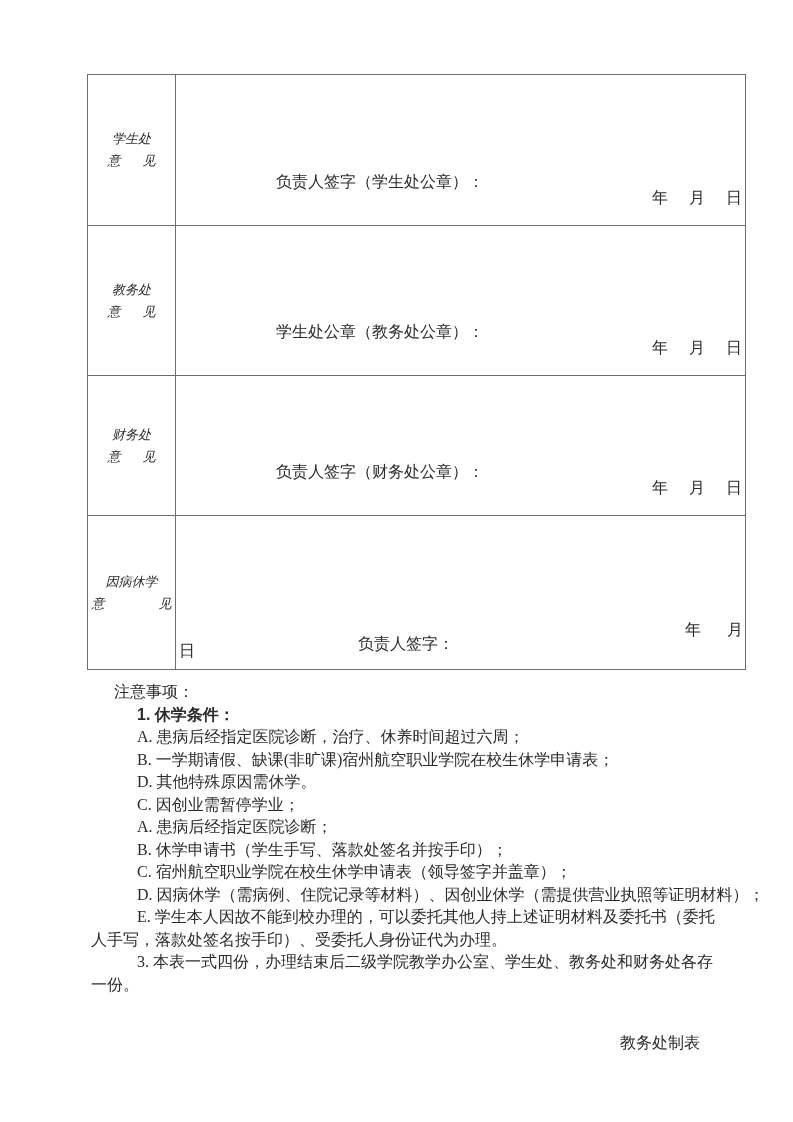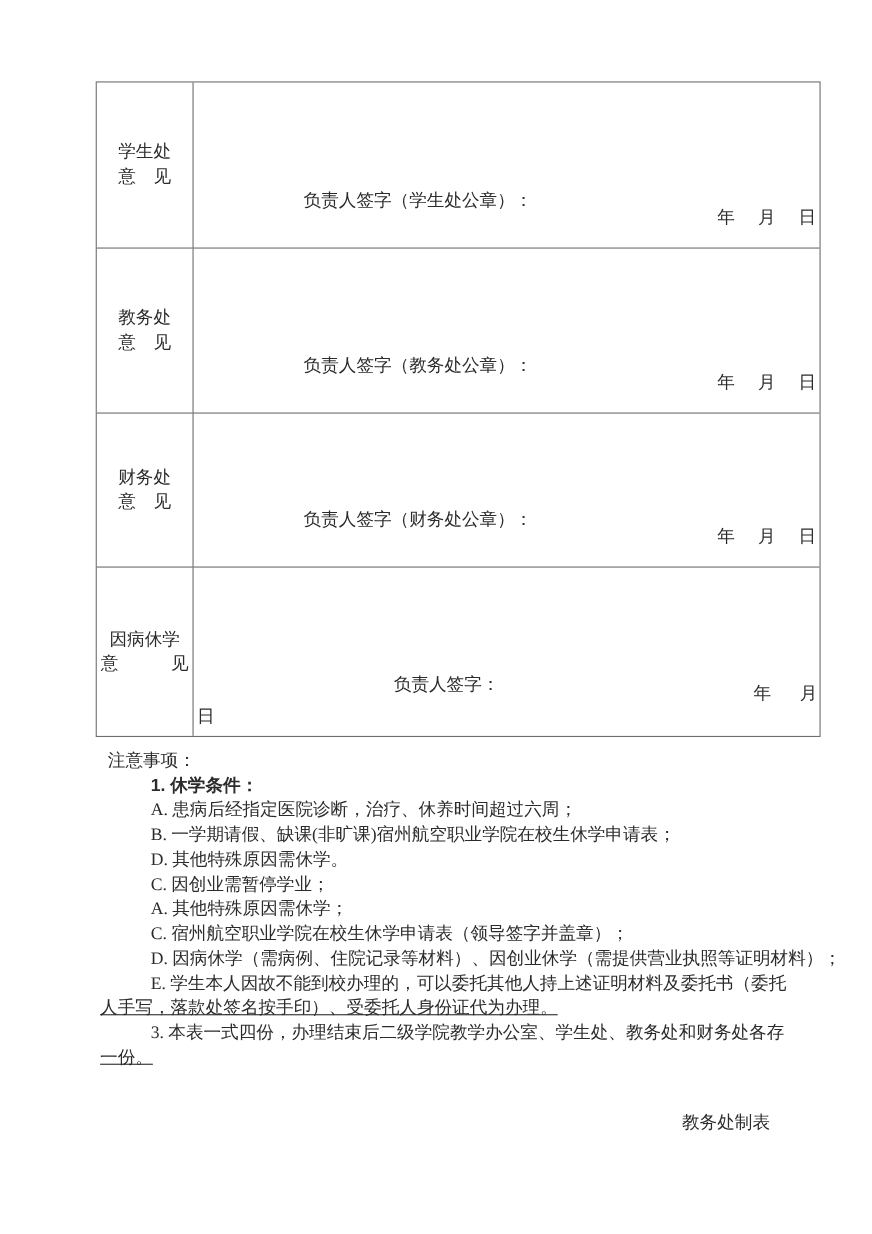--- a/index.html
+++ b/index.html
@@ -21,49 +21,49 @@
     display:grid;
     grid-template-columns:88px 1fr;
     grid-template-rows:151px 150px 140px 153px;
   }
   .dept-cell {
     border-right:1px solid #6e6e6e;
     display:flex; align-items:center; justify-content:center;
   }
   .rb { border-bottom:1px solid #6e6e6e; }
   .opinion-cell { position:relative; }
-  .label-block { font-size:16px; line-height:22px; text-align:center; }
+  .label-block { font-size:13px; line-height:22px; text-align:center;font-style:italic; }
   .label-block.w3 { width:48px; }
   .label-block.w5 { width:80px; }
   .char-justify { display:flex; justify-content:space-between; width:100%; }
 
   .sign-line {
     position:absolute; left:100px; bottom:32px;
     font-size:16px; white-space:nowrap;
   }
   .date-line {
     position:absolute; right:3px; bottom:16px;
     display:flex; gap:21px; font-size:16px; white-space:nowrap;
   }
   
-  .sign-line.r4 { left:182px; bottom:36px; }
+  .sign-line.r4 { left:182px; bottom:14px; }
   .date-line.r4 { right:2px; bottom:28px; gap:26px; }
   .day-wrap {
     position:absolute; left:3px; bottom:7px; font-size:16px;
   }
 
   
   .notes {
     position:absolute; left:91px; top:681px; width:655px;
     font-size:16px; line-height:22.5px;
   }
   .notes div { white-space:nowrap; }
-  .note-heading { padding-left:7px; }
+  .note-heading { padding-left:7px;margin-left:16px; }
   .nl { padding-left:46px; }
-  .nl.cont { padding-left:0;text-decoration:underline; }
+  .nl.cont { padding-left:0; }
   .nl.bold {
     font-weight:700;
     font-family:"Liberation Sans","DejaVu Sans",sans-serif;
   }
   .notes-footer { text-align:right; padding-right:46px;margin-top:36px; }
 </style>
 </head>
 <body>
 
 <div class="page">
@@ -91,21 +91,21 @@
     <div class="dept-cell rb">
       <div class="label-block w3">
         <div>教务处</div>
         <div class="char-justify">
             <span>意</span>
             <span>见</span>
           </div>
       </div>
     </div>
     <div class="opinion-cell rb">
-      <div class="sign-line">负责人签字（教务处公章）：</div>
+      <div class="sign-line">学生处公章（教务处公章）：</div>
       <div class="date-line">
         <span>年</span>
         <span>月</span>
         <span>日</span>
       </div>
     </div>
 
     <div class="dept-cell rb">
       <div class="label-block w3">
         <div>财务处</div>
@@ -144,21 +144,22 @@
 
   </div>
 
   <div class="notes">
     <div class="note-heading">注意事项：</div>
     <div class="nl bold">1. 休学条件：</div>
     <div class="nl">A. 患病后经指定医院诊断，治疗、休养时间超过六周；</div>
     <div class="nl">B. 一学期请假、缺课(非旷课)宿州航空职业学院在校生休学申请表；</div>
     <div class="nl">D. 其他特殊原因需休学。</div>
     <div class="nl">C. 因创业需暂停学业；</div>
-    <div class="nl">A. 其他特殊原因需休学；</div>
+    <div class="nl">A. 患病后经指定医院诊断；</div>
+    <div class="nl">B. 休学申请书（学生手写、落款处签名并按手印）；</div>
     <div class="nl">C. 宿州航空职业学院在校生休学申请表（领导签字并盖章）；</div>
     <div class="nl">D. 因病休学（需病例、住院记录等材料）、因创业休学（需提供营业执照等证明材料）；</div>
     <div class="nl">E. 学生本人因故不能到校办理的，可以委托其他人持上述证明材料及委托书（委托</div>
     <div class="nl cont">人手写，落款处签名按手印）、受委托人身份证代为办理。</div>
     <div class="nl">3. 本表一式四份，办理结束后二级学院教学办公室、学生处、教务处和财务处各存</div>
     <div class="nl cont">一份。</div>
     <div class="notes-footer">教务处制表</div>
   </div>
 
 </div>

